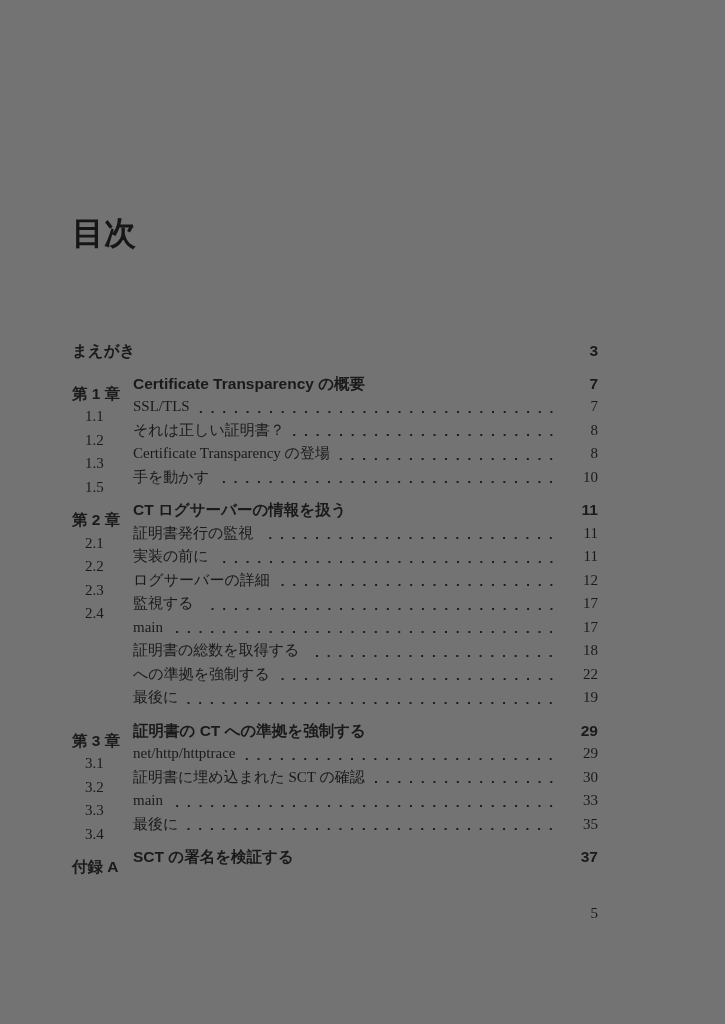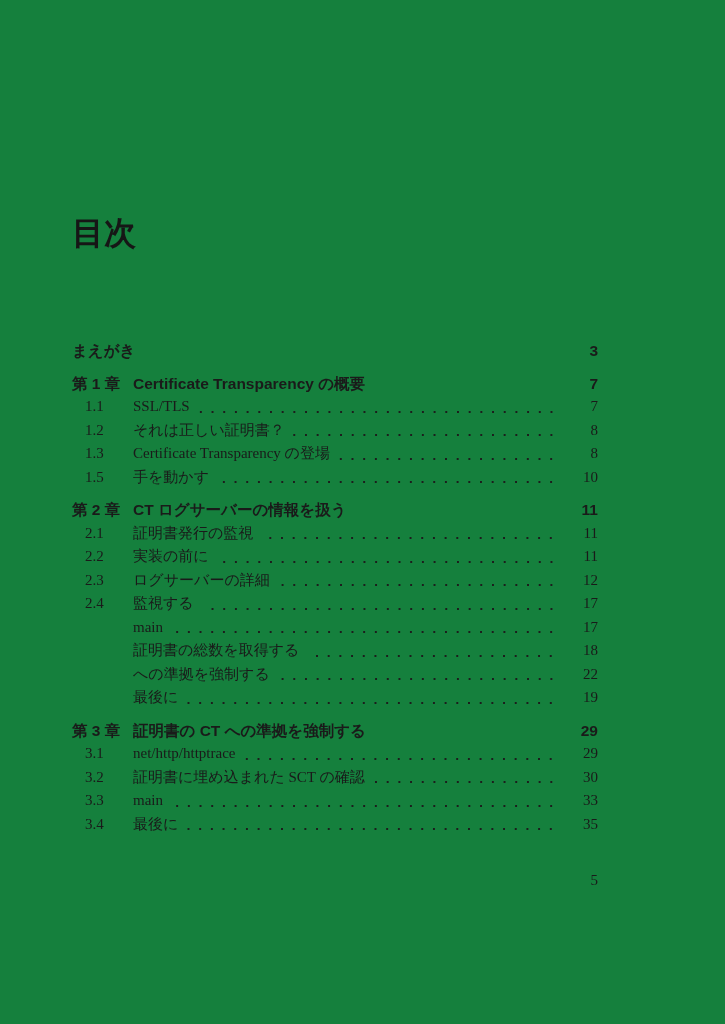--- a/index.html
+++ b/index.html
@@ -4,42 +4,42 @@
 <style>
   html, body {
     margin: 0;
     padding: 0;
     background: #ffffff;
   }
   .page {
     position: relative;
     width: 725px;
     height: 1024px;
-    background: #15803d;
+    background: #737373;
     color: #1a1a1a;
     overflow: hidden;
   }
   .content {
     padding-left: 72px;
     padding-right: 127px; 
   }
   .doc-title {
     margin-top: 214px;
     font-family: "Liberation Sans", sans-serif;
     font-weight: 700;
     font-size: 32px;
     line-height: 38px;
     color: #161616;
   }
   .toc {
     margin-top: 87px;
   }
   .toc-row {
     display: flex;
-    align-items: flex-end;
+    align-items: center;
     height: 23.5px;
     line-height: 23.5px;
     font-family: "Liberation Serif", serif;
     font-size: 15px;
     white-space: nowrap;
   }
   .toc-row.row-chapter {
     font-family: "Liberation Sans", sans-serif;
     font-weight: 700;
     font-size: 15.5px;
@@ -203,17 +203,23 @@
           <span class="label">main</span>
           <span class="leader"></span>
           <span class="page-col">33</span>
         </div>
         <div class="toc-row row-section">
           <span class="num">3.4</span>
           <span class="label">最後に</span>
           <span class="leader"></span>
           <span class="page-col">35</span>
         </div>
+        <div class="toc-row row-chapter">
+          <span class="num">付録 A</span>
+          <span class="label">SCT の署名を検証する</span>
+          <span class="leader"></span>
+          <span class="page-col">37</span>
+        </div>
       </div>
 
     <div class="folio">5</div>
   </div>
 </div>
 
 </body></html>

